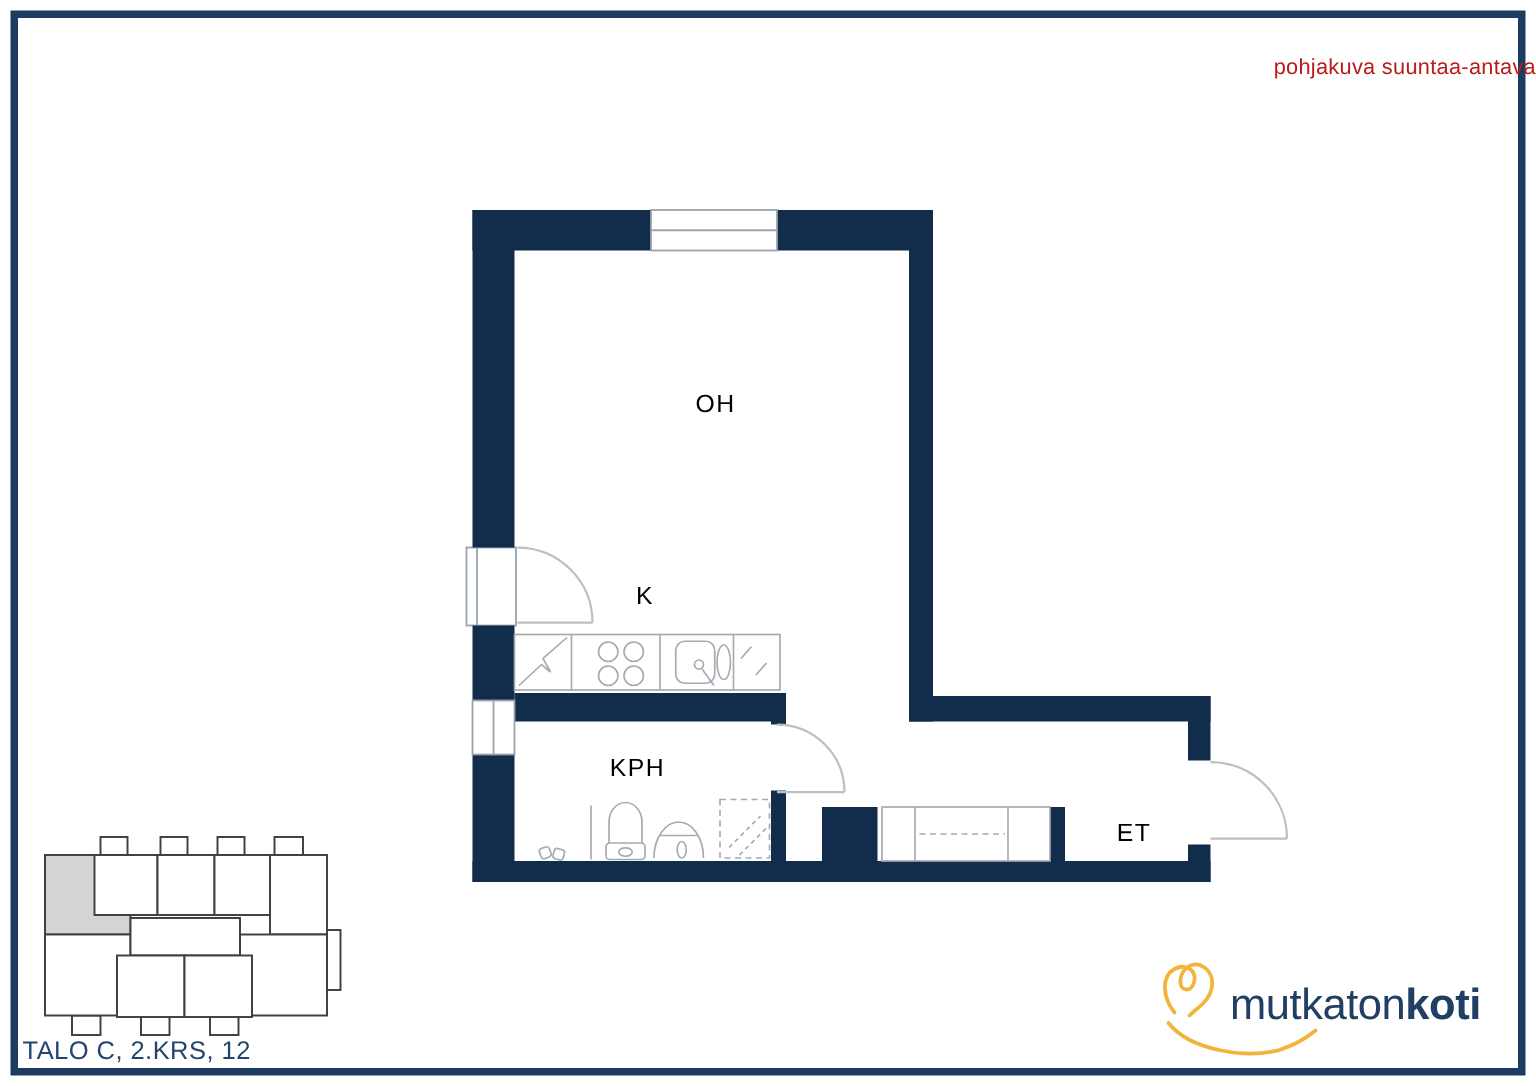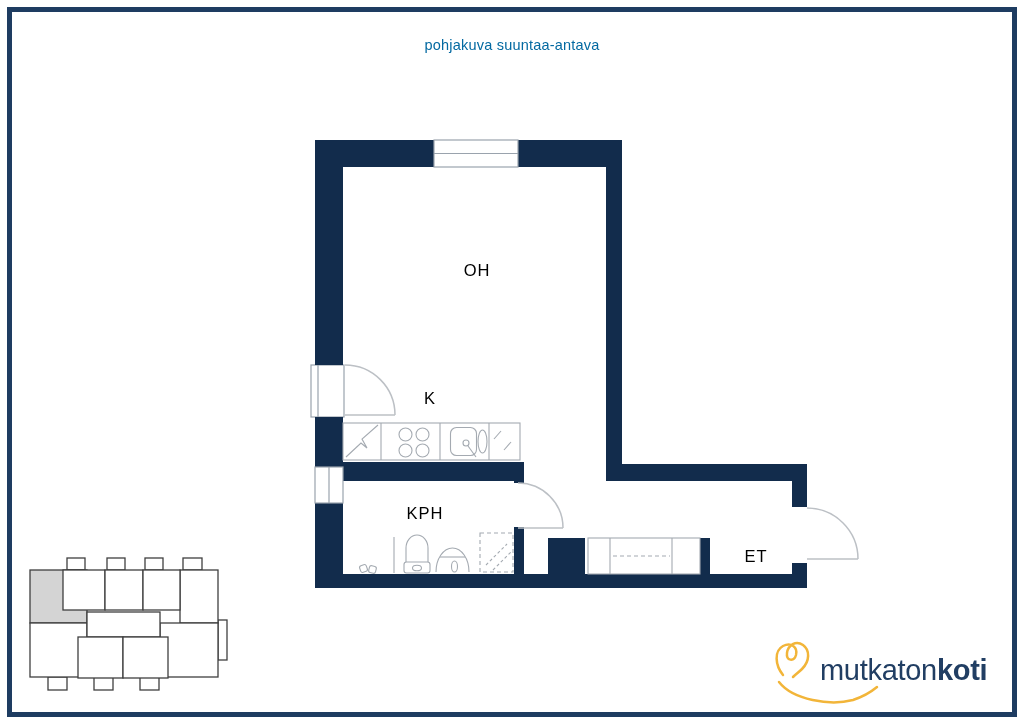--- a/index.html
+++ b/index.html
@@ -1,22 +1,22 @@
 <!DOCTYPE html>
 <html><head>
 <meta charset="utf-8">
 <style>
   html,body{margin:0;padding:0;background:#ffffff;}
   body{width:1024px;height:724px;position:relative;overflow:hidden;
        font-family:"Liberation Sans", sans-serif;}
   .page{position:absolute;inset:0;background:#ffffff;}
   .border-frame{position:absolute;left:7px;top:7px;right:7px;bottom:7px;
        border:5px solid #1e3c61;pointer-events:none;}
-  .note{position:absolute;top:37px;left:0;width:100%;text-align:center;
-       font-size:14.5px;color:#0369a1;letter-spacing:.2px;}
+  .note{position:absolute;top:37px;left:0;width:100%;text-align:right;
+       font-size:14.5px;color:#b91c1c;letter-spacing:.2px;}
   .header{position:absolute;left:55px;top:86px;color:#27476f;
        font-size:20px;line-height:25.5px;letter-spacing:.2px;}
   svg.plan{position:absolute;left:0;top:0;}
   .room-label{position:absolute;transform:translate(-50%,-50%);
        color:#000000;font-size:16.5px;font-weight:400;letter-spacing:1px;}
   .minimap{position:absolute;left:28px;top:552px;}
   .minimap-caption{position:absolute;left:15px;top:691px;
        color:#24466e;font-size:17px;letter-spacing:.3px;}
   .logo-text{position:absolute;left:820px;top:654px;color:#213e63;
        font-size:29px;letter-spacing:-.3px;white-space:nowrap;text-align:right;}
@@ -164,20 +164,21 @@
       <rect class="mm" x="35" y="18" width="42" height="40"></rect>
       <rect class="mm" x="77" y="18" width="38" height="40"></rect>
       <rect class="mm" x="115" y="18" width="37" height="40"></rect>
       <rect class="mm" x="2" y="71" width="57" height="54"></rect>
       <rect class="mm" x="132" y="71" width="58" height="54"></rect>
       <rect class="mm" x="59" y="60" width="73" height="25"></rect>
       <rect class="mm" x="50" y="85" width="45" height="41"></rect>
       <rect class="mm" x="95" y="85" width="45" height="41"></rect>
     </g>
   </svg>
+  <div class="minimap-caption">TALO C, 2.KRS, 12</div>
 
   <svg class="doodle" width="120" height="82" viewBox="0 0 120 82">
     <g fill="none" stroke="#f2b539" stroke-width="2.5" stroke-linecap="round">
       <path d="M15,45 C7,35 6,21 15,16 C23,12 30,17 28,25 C26,32 18,31 19,23
                C20,15 28,10 35,15 C42,20 42,31 34,39 C31,42 28,44 25,47"></path>
       <path d="M11,52 C25,70 62,76 85,70 C94,67 103,62 109,57"></path>
     </g>
   </svg>
   <div class="logo-text">
     <span>mutkaton</span><span class="bold">koti</span>

